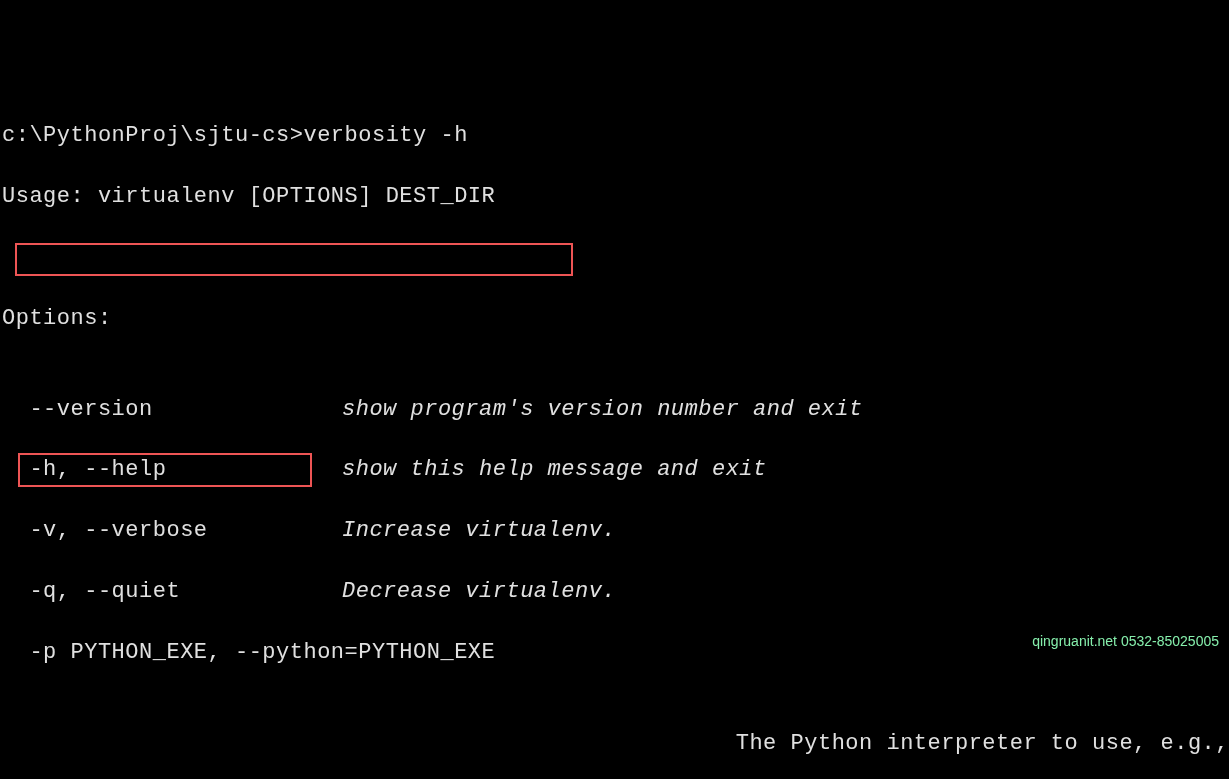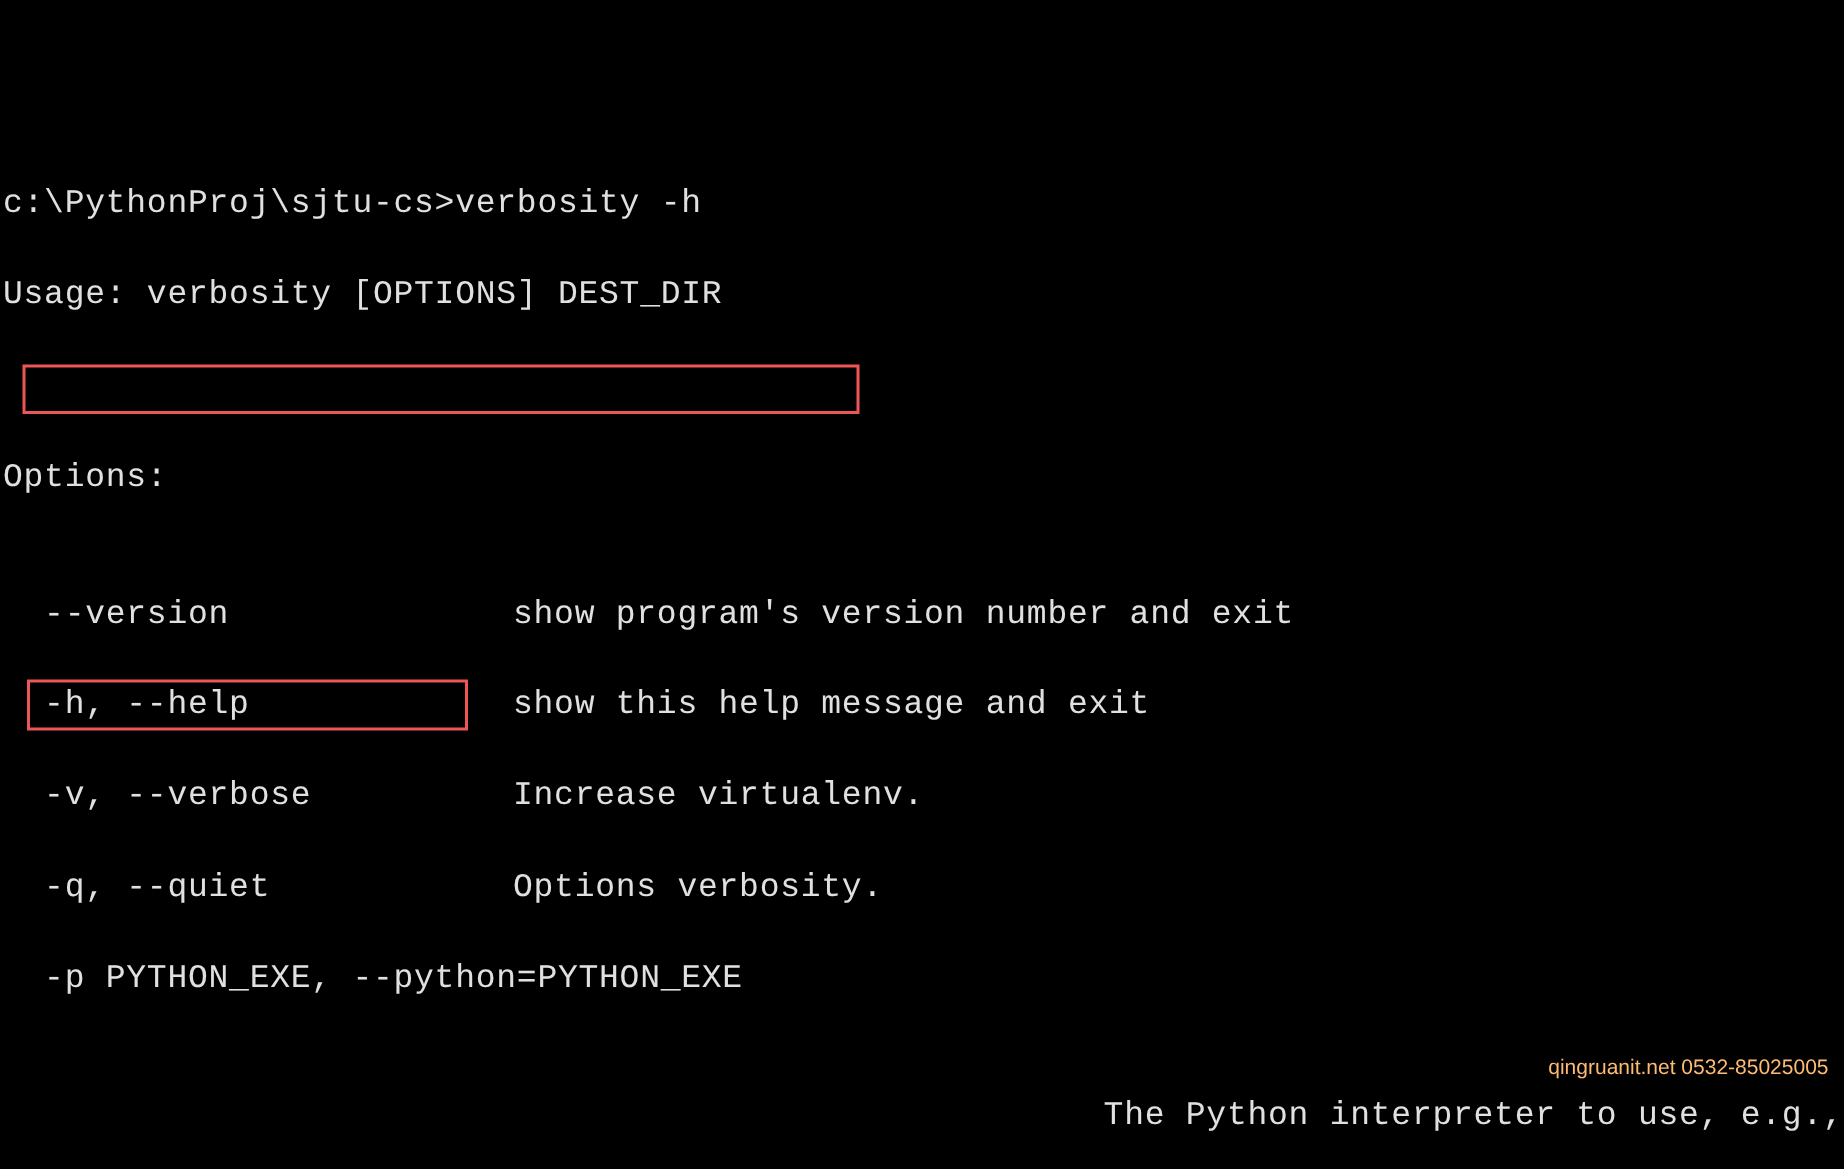--- a/index.html
+++ b/index.html
@@ -23,20 +23,21 @@
     .line {
       display: block;
       position: relative;
     }
     .opt-flag {
       display: inline-block;
       min-width: 340px;
     }
     .opt-desc {
       display: inline-block;
+      font-style: italic;
     }
     .desc-indent {
       margin-left: 355px;
       text-align: right;
     }
     .highlight-box {
       position: absolute;
       border: 2px solid #ee5555;
       pointer-events: none;
     }
@@ -48,41 +49,41 @@
     }
     .hl2 {
       left: 18px;
       top: 453px;
       width: 294px;
       height: 34px;
     }
     .watermark {
       position: absolute;
       right: 10px;
-      top: 702px;
-      color: #fdba74;
+      top: 632px;
+      color: #86efac;
       font-size: 14px;
       font-family: 'Microsoft YaHei', Arial, sans-serif;
       letter-spacing: 0;
     }
   </style>
 </head>
 <body>
 
 
 
 <div class="line"><span>c:\PythonProj\sjtu-cs&gt;</span><span>verbosity -h</span></div>
-<div class="line">Usage: verbosity [OPTIONS] DEST_DIR</div>
+<div class="line">Usage: virtualenv [OPTIONS] DEST_DIR</div>
 <div class="line"> </div>
 <div class="line">Options:</div>
 
 <div class="line"><span class="opt-flag">  --version</span><span class="opt-desc">show program's version number and exit</span></div>
 <div class="line"><span class="opt-flag">  -h, --help</span><span class="opt-desc">show this help message and exit</span></div>
 <div class="line"><span class="opt-flag">  -v, --verbose</span><span class="opt-desc">Increase virtualenv.</span></div>
-<div class="line"><span class="opt-flag">  -q, --quiet</span><span class="opt-desc">Options verbosity.</span></div>
+<div class="line"><span class="opt-flag">  -q, --quiet</span><span class="opt-desc">Decrease virtualenv.</span></div>
 <div class="line"><span>  -p PYTHON_EXE, --python=PYTHON_EXE</span></div>
 
 <div class="line desc-indent">The Python interpreter to use, e.g.,</div>
 
 
 
 
 
 
 

